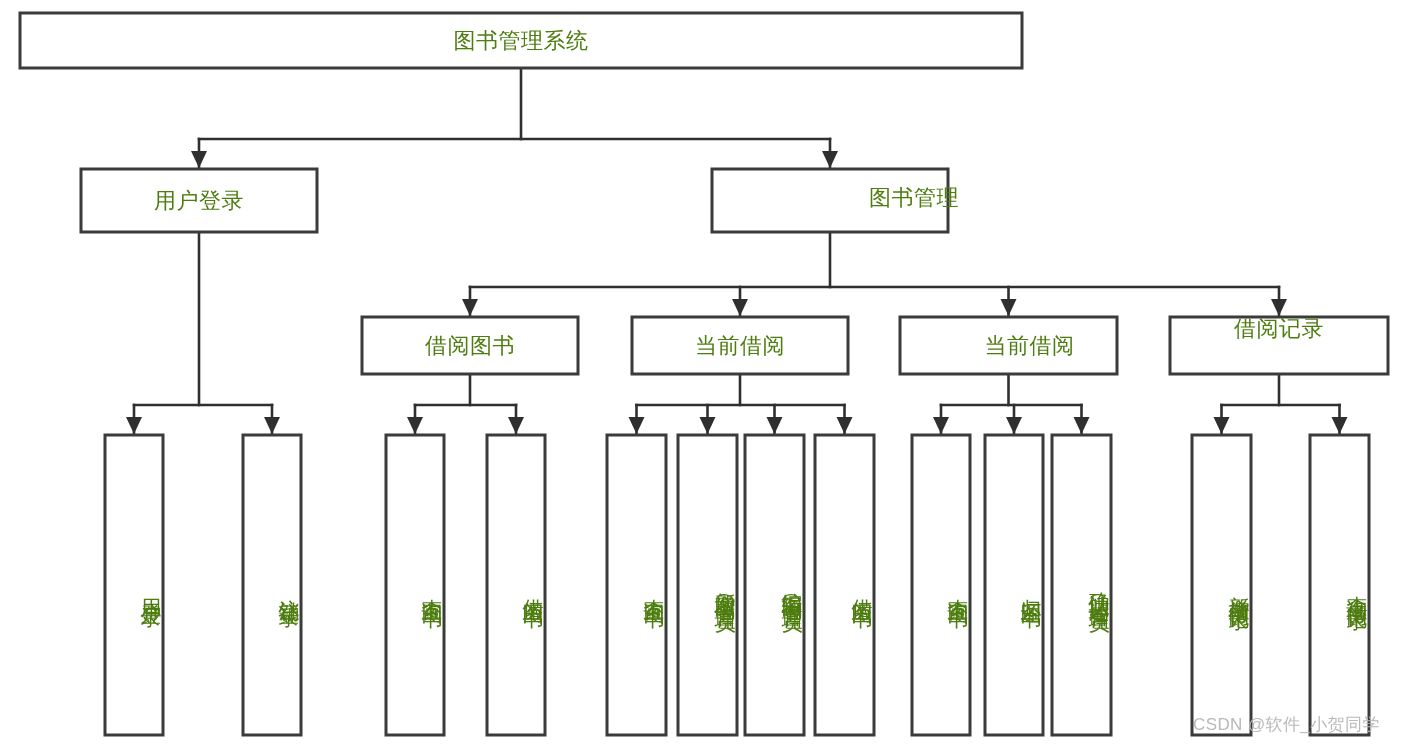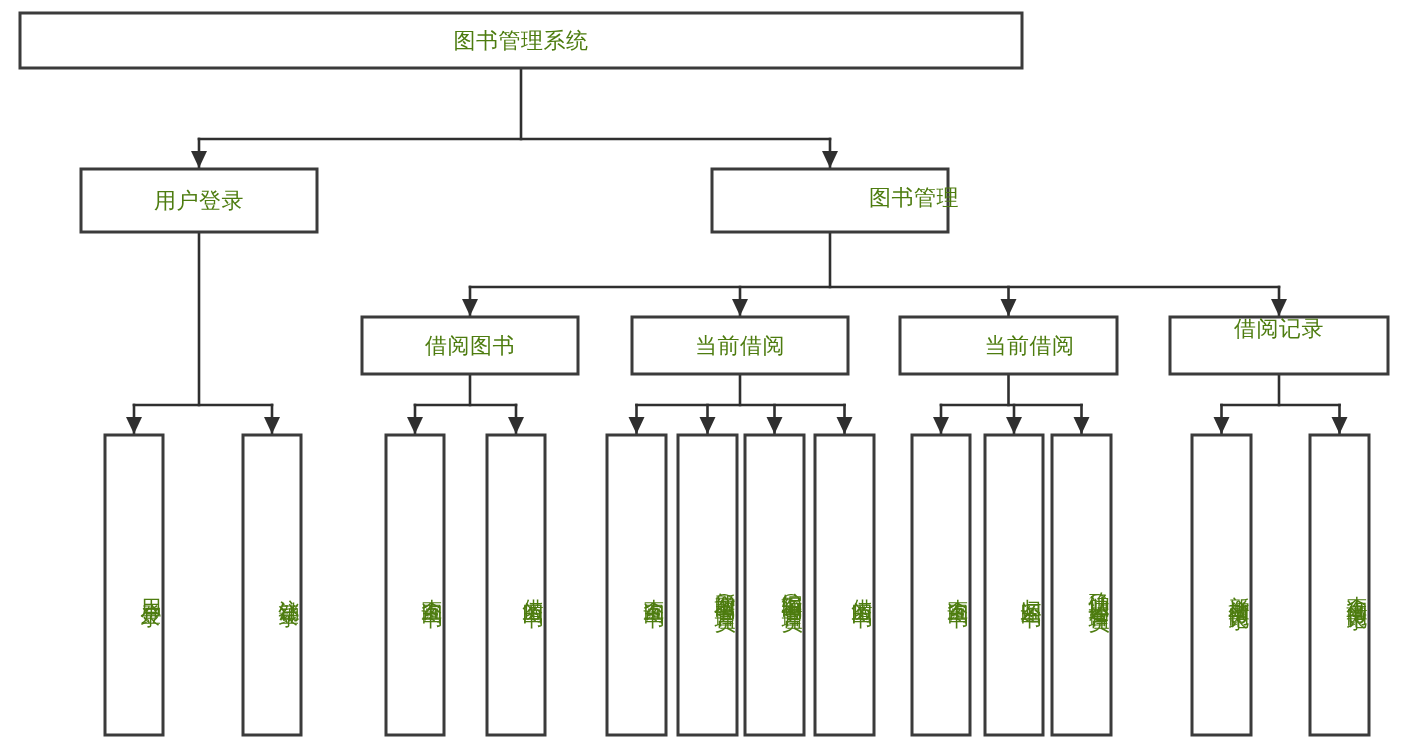--- a/index.html
+++ b/index.html
@@ -178,14 +178,15 @@
       <div class="node-label vertical" style="left: 678px; top: 435px; width: 59px; height: 300px;">新增图书（管理员）</div>
       <div class="node-label vertical" style="left: 745px; top: 435px; width: 59px; height: 300px;">编辑图书（管理员）</div>
       <div class="node-label vertical" style="left: 815px; top: 435px; width: 59px; height: 300px;">借阅图书</div>
       <div class="node-label vertical" style="left: 912px; top: 435px; width: 58px; height: 300px;">查询图书</div>
       <div class="node-label vertical" style="left: 985px; top: 435px; width: 58px; height: 300px;">归还图书</div>
       <div class="node-label vertical" style="left: 1052px; top: 435px; width: 59px; height: 300px;">确认归还（管理员）</div>
       <div class="node-label vertical" style="left: 1192px; top: 435px; width: 59px; height: 300px;">新增借阅记录</div>
       <div class="node-label vertical" style="left: 1310px; top: 435px; width: 59px; height: 300px;">查询借阅记录</div>
     </div>
 
+  <div class="watermark">CSDN @软件_小贺同学</div>
 
 </div>
 
 </body></html>

